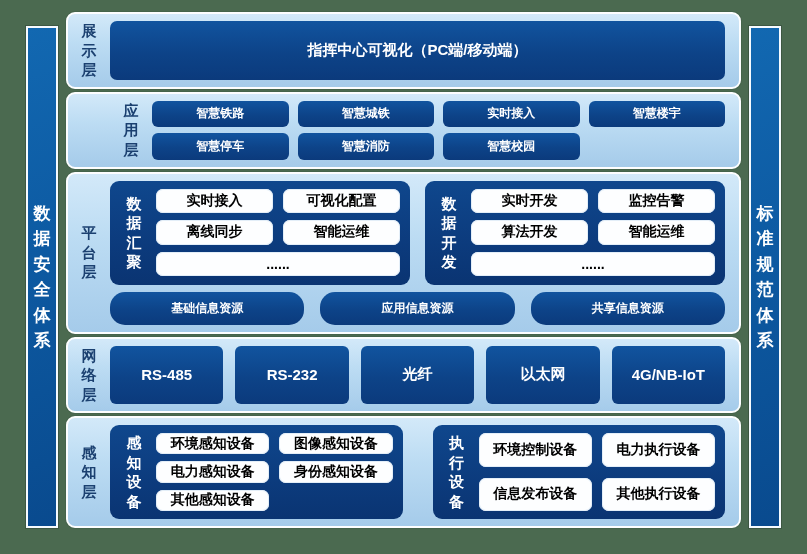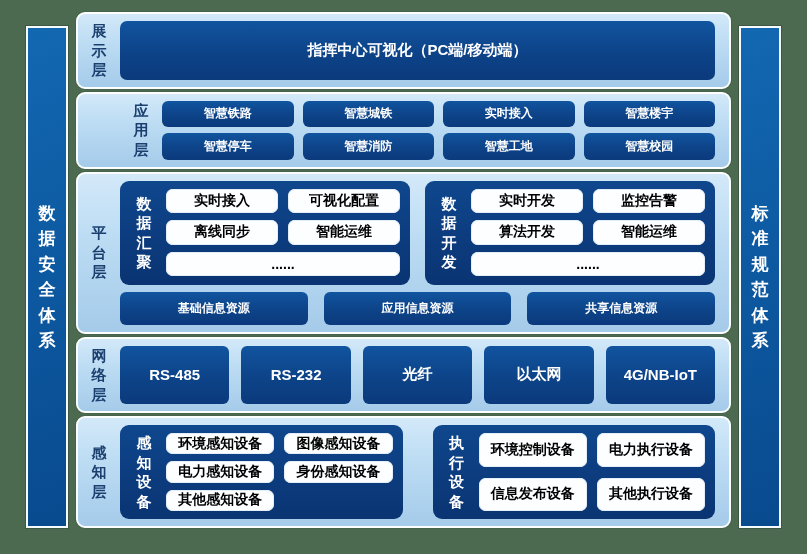--- a/index.html
+++ b/index.html
@@ -18,21 +18,21 @@
   }
   
   .vtext{
     width:1.15em;
     word-break:break-all;
     text-align:center;
     margin:0 auto;
   }
   .sidebar{
     box-sizing:border-box;
-    width:42px;
+    width:32px;
     background:linear-gradient(160deg,#1268b1 0%,#0d5aa2 45%,#094a8e 100%);
     border:2px solid #f6fbff;
     box-shadow:0 0 0 1px rgba(40,60,45,.4);
     color:#ffffff;
     font-weight:bold;
     font-size:17px;
     line-height:1.5;
     display:flex;
     align-items:center;
     justify-content:center;
@@ -121,21 +121,21 @@
     justify-content:center;
     text-align:center;
     box-shadow:inset 0 0 0 1px #e3eef8;
   }
   .span2{grid-column:1 / span 2;}
   .resources-row{
     flex:0 0 33px;
     display:flex;
     gap:16px;
   }
-  .resources-row .dark-box{flex:1;}
+  .resources-row .dark-box{flex:1;border-radius:15px;}
   .grid5{
     flex:1;
     display:flex;
     gap:12px;
     align-items:stretch;
   }
   .grid5 .dark-box{flex:1;font-size:15px;}
 </style>
 </head>
 <body>
@@ -162,21 +162,20 @@
         <div class="vtext">应用层</div>
       </div>
       <div class="layer-content">
         <div class="grid8">
           <div class="dark-box">智慧铁路</div>
           <div class="dark-box">智慧城铁</div>
           <div class="dark-box">实时接入</div>
           <div class="dark-box">智慧楼宇</div>
           <div class="dark-box">智慧停车</div>
           <div class="dark-box">智慧消防</div>
-          <div class="dark-box">智慧工地</div>
           <div class="dark-box">智慧校园</div>
         </div>
       </div>
     </section>
 
     <section class="layer" style="flex:0 0 162px;">
       <div class="layer-label">
         <div class="vtext">平台层</div>
       </div>
       <div class="layer-content">

